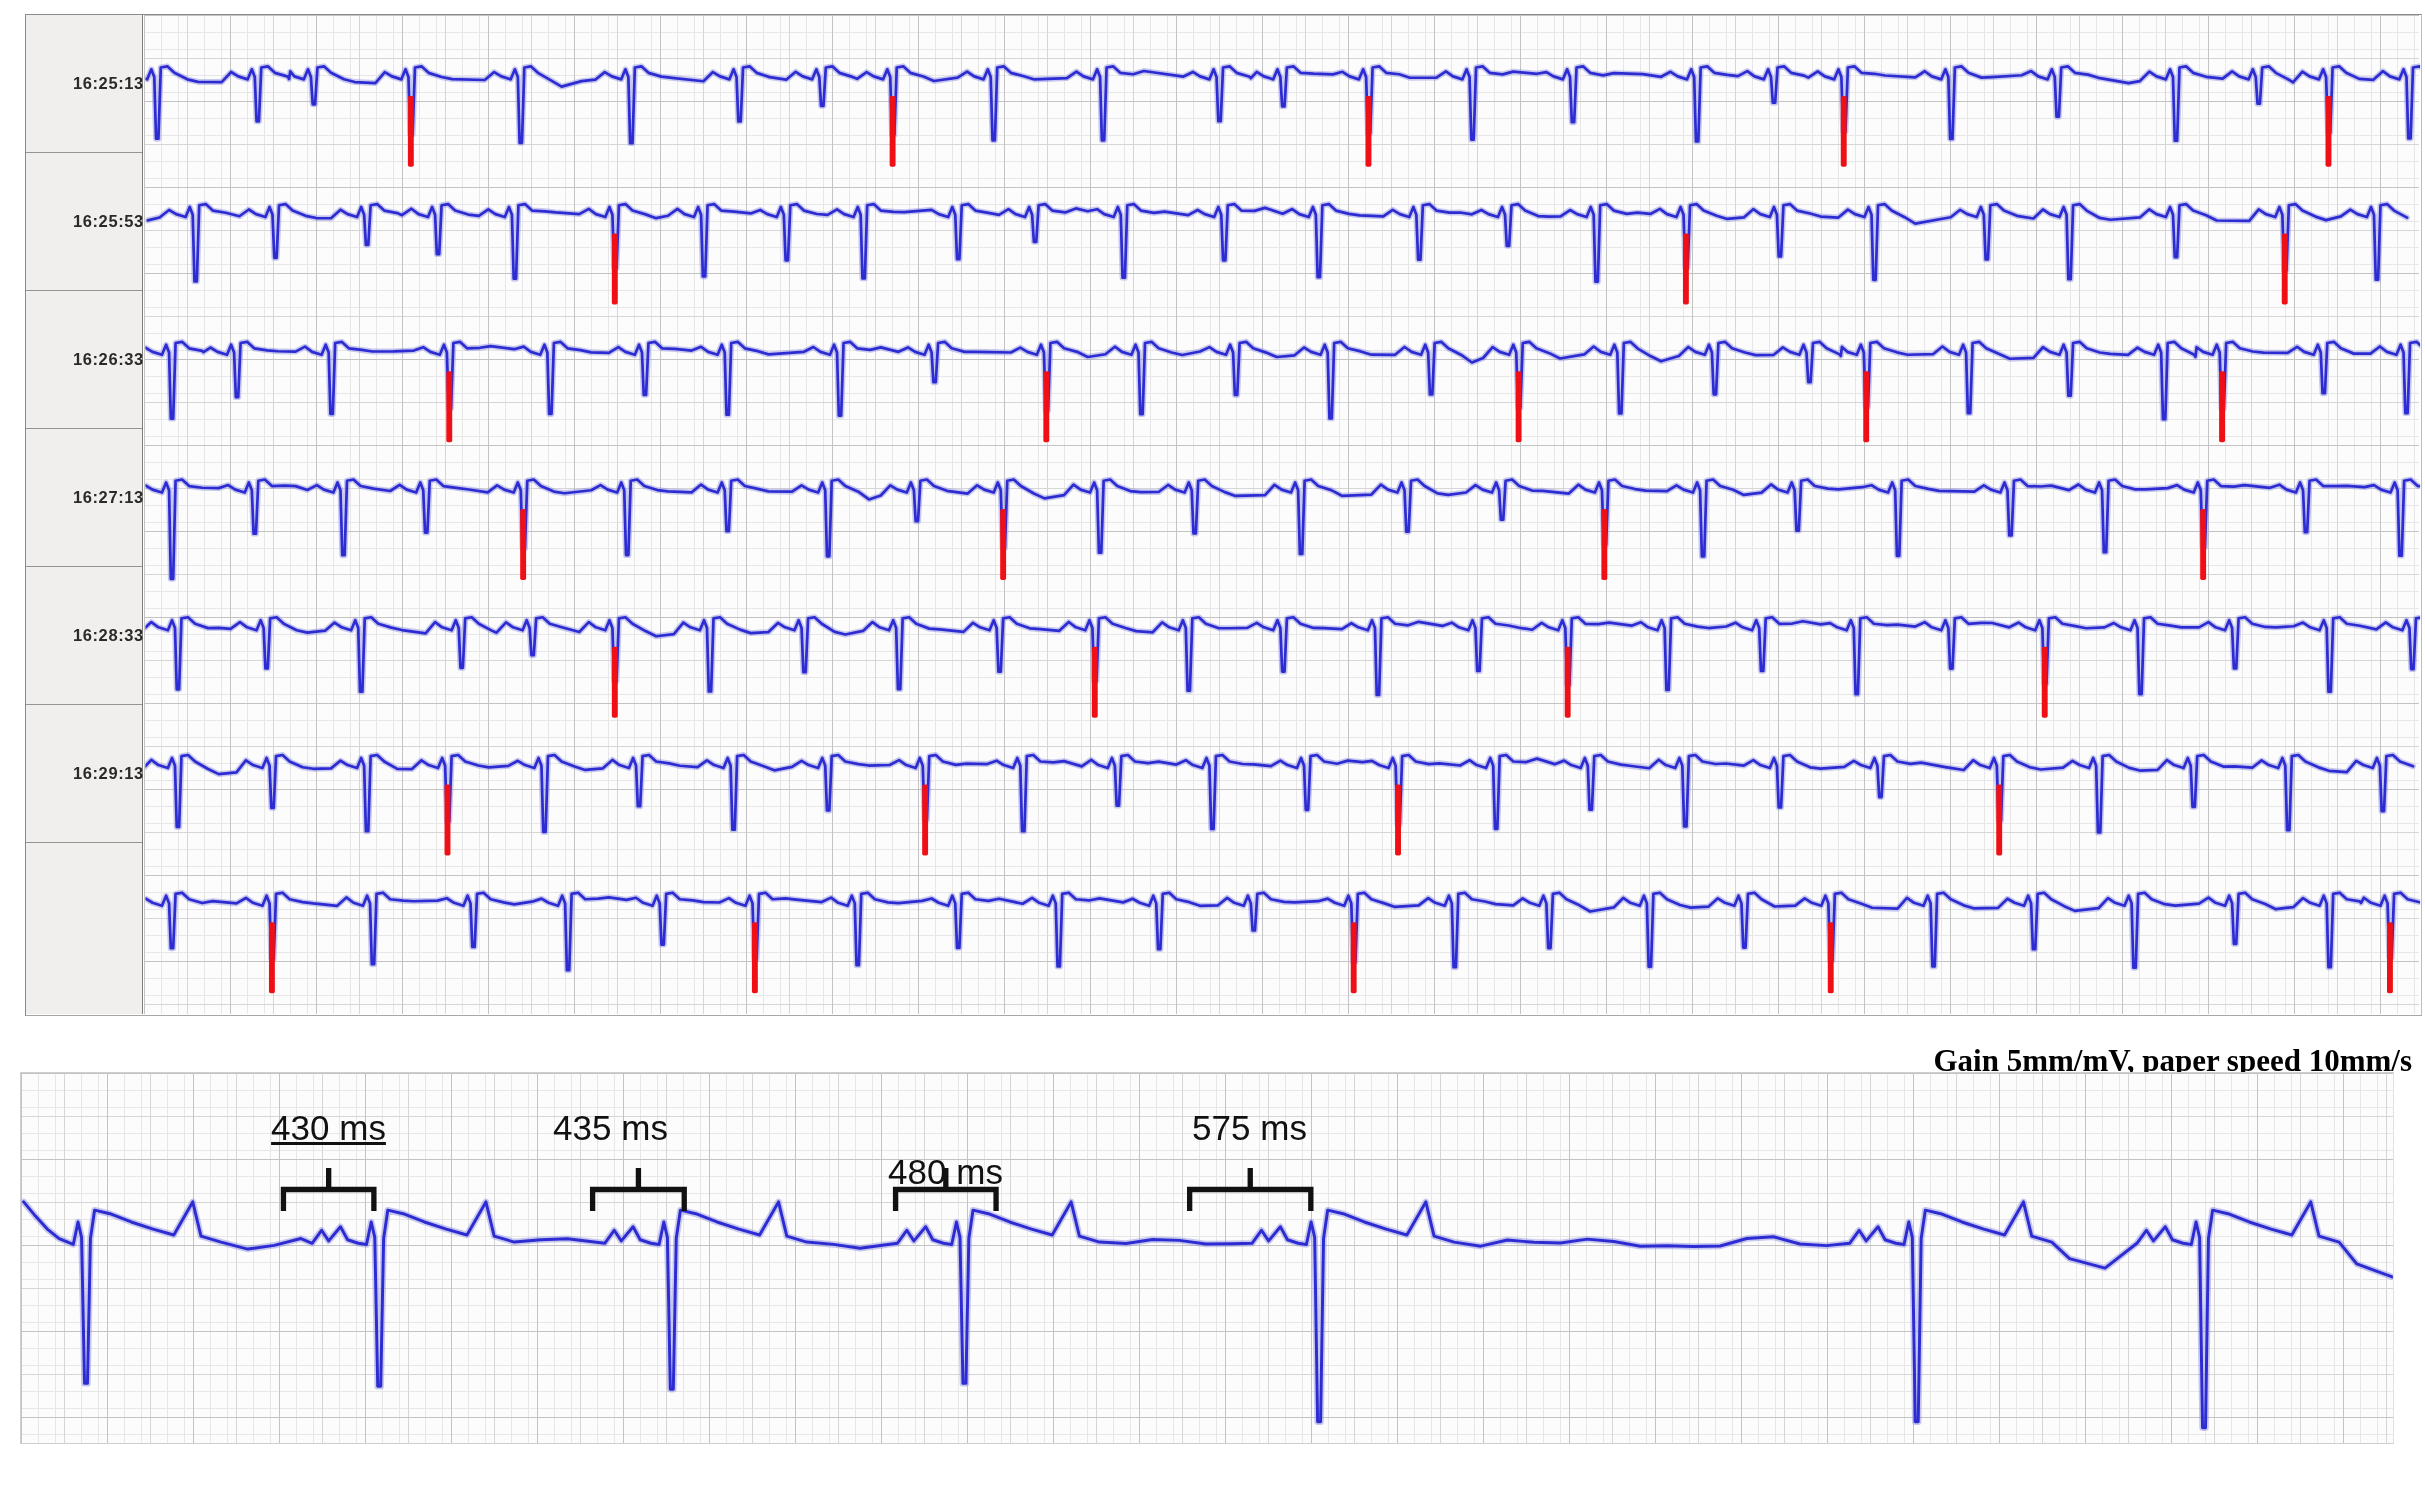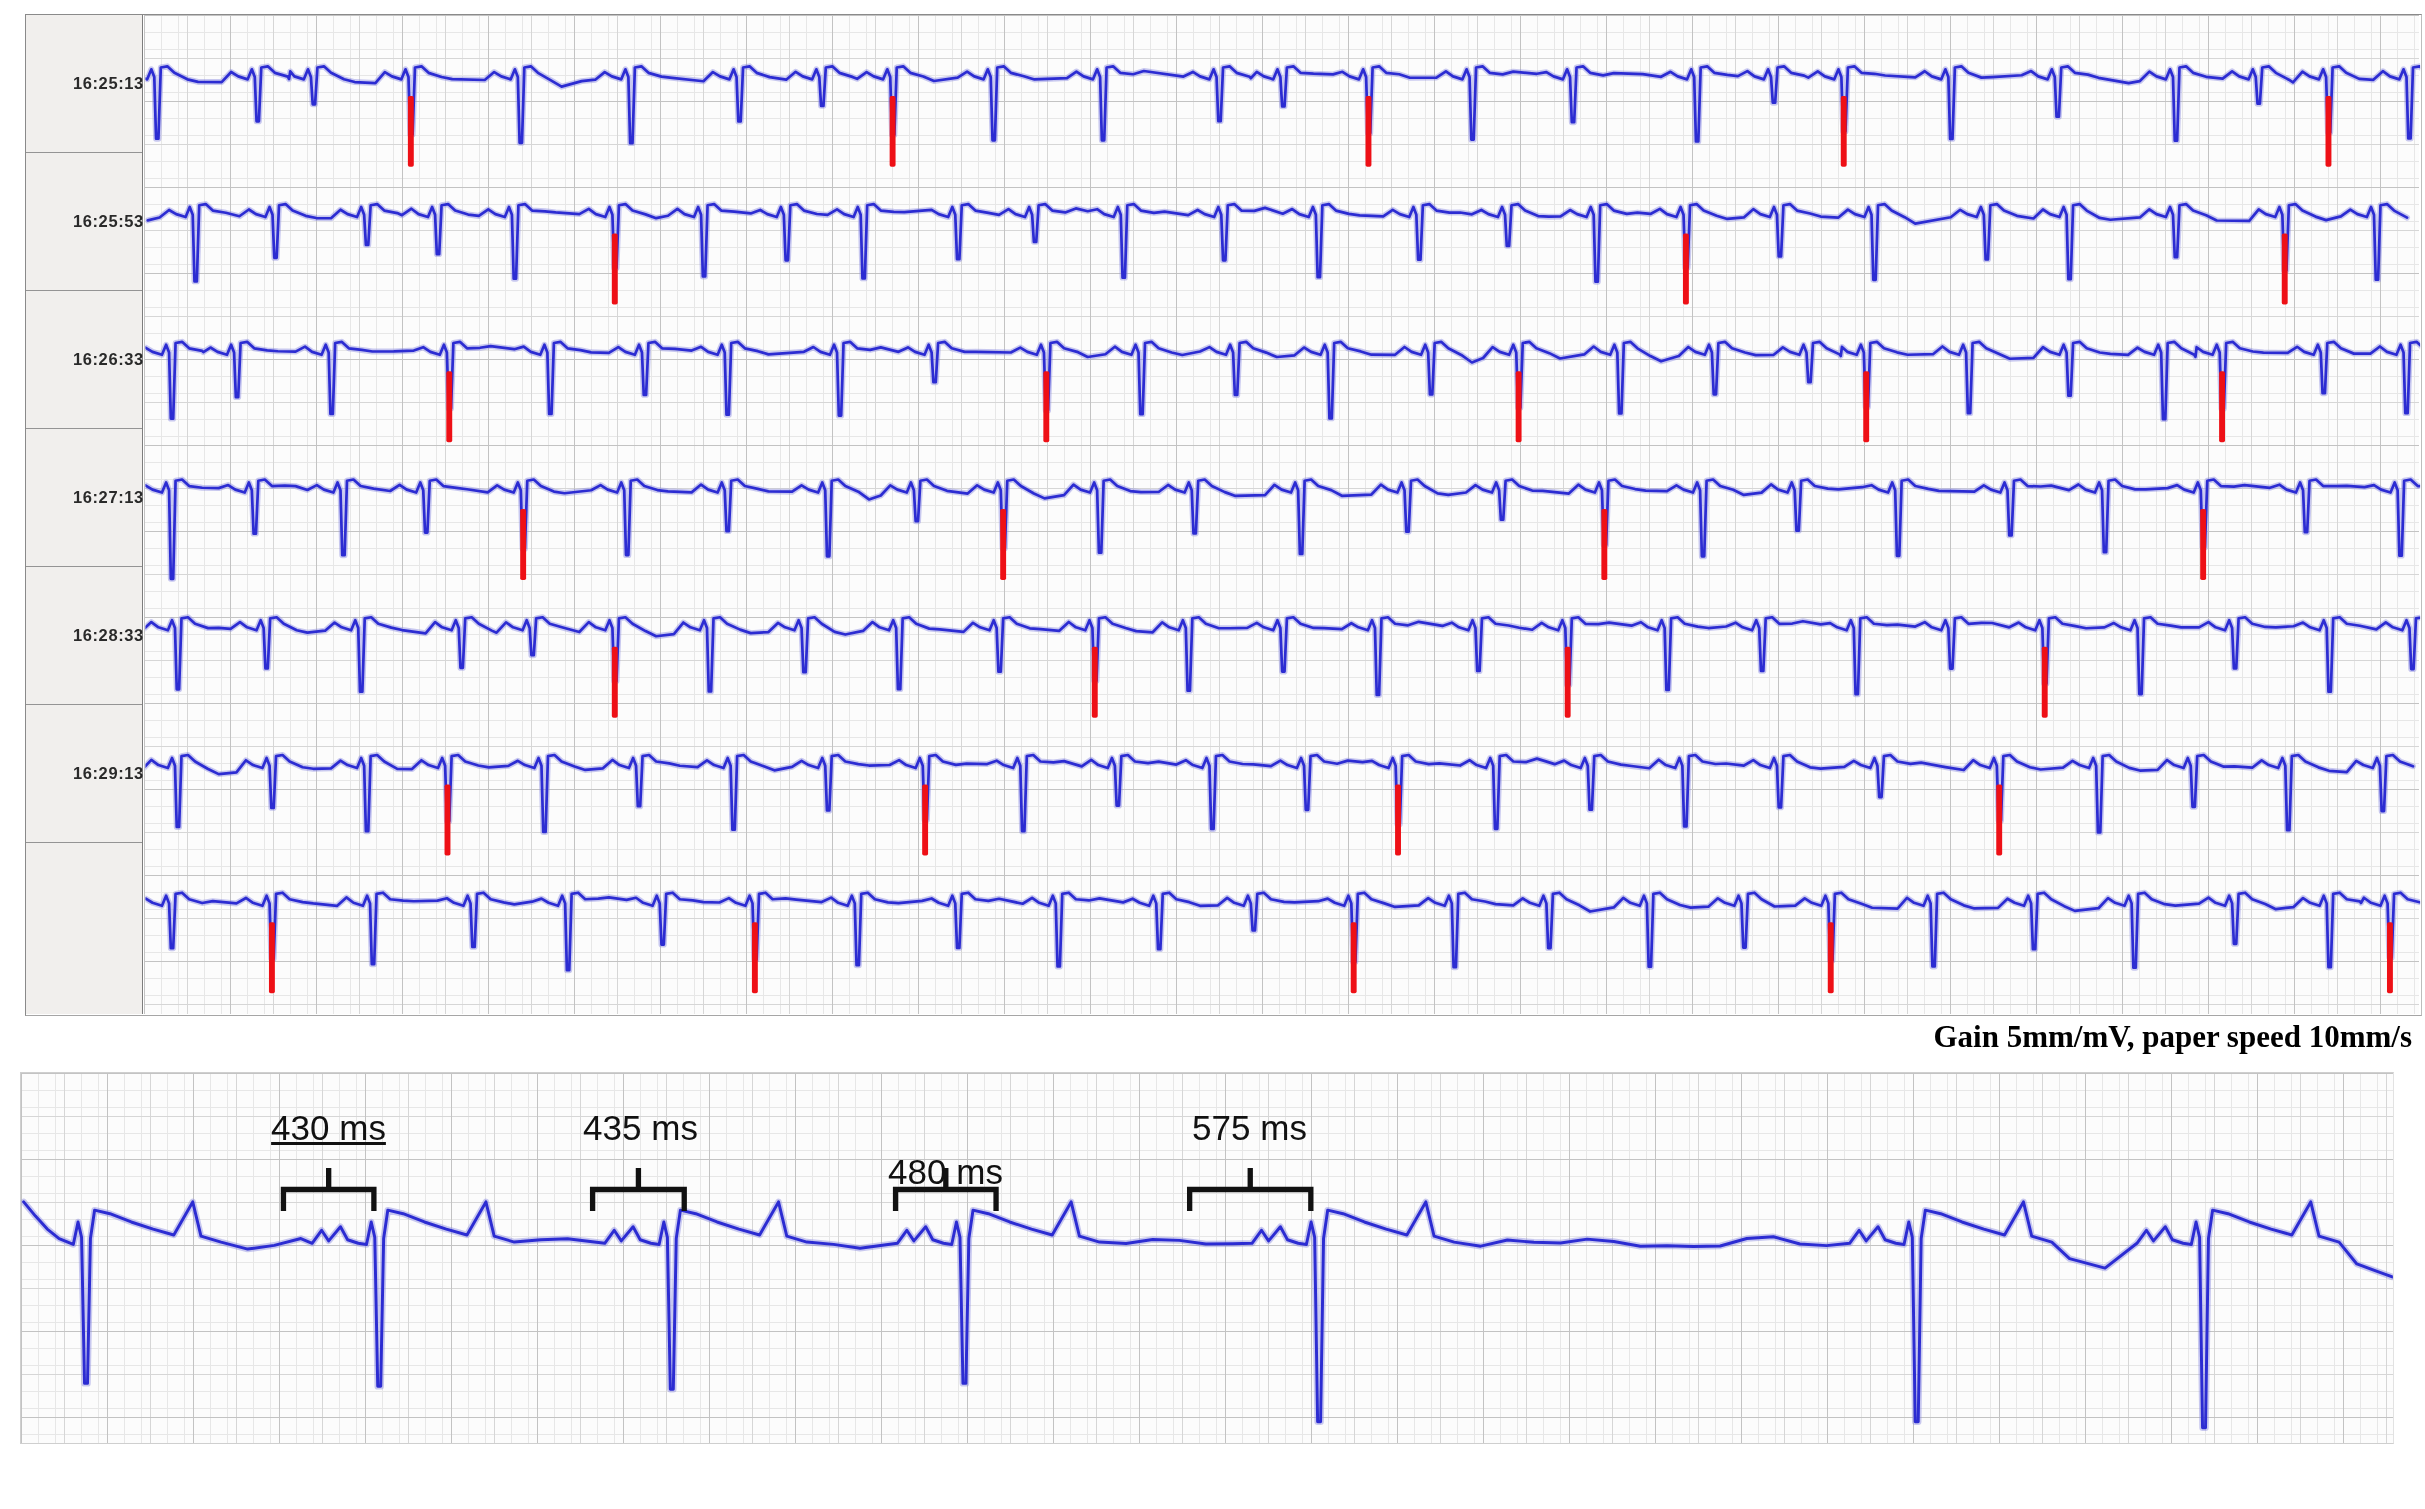--- a/index.html
+++ b/index.html
@@ -28,21 +28,21 @@
   
   #time-col{position:absolute;left:0;top:0;width:116px;height:999px;
             background:#f1efed;border-right:1.8px solid #7d7d7d;}
   .time-cell{box-sizing:border-box;height:138px;border-bottom:1.8px solid #949494;
              display:flex;align-items:center;justify-content:center;}
   .time-cell.partial{height:35px;border-bottom:none;}
   .time-label{font-size:16.5px;font-weight:700;color:#2a2a2a;letter-spacing:0.6px;margin-left:48px;}
 
   
   .gain-caption{position:absolute;font-family:"Liberation Serif",serif;font-weight:700;
-                color:#000;font-size:31px;white-space:nowrap;}
+                color:#000;font-size:31px;white-space:nowrap;margin-top:24px;}
   #caption-top{right:14px;top:1019px;}
   #caption-bottom{right:22.5px;top:1448px;}
 
   
   .interval-label{position:absolute;width:177px;text-align:center;font-size:35px;
                   color:#111;top:1108px;white-space:nowrap;}
 
   #trace-svg{position:absolute;left:0;top:0;}
 </style>
 </head>
@@ -80,21 +80,21 @@
 
   <div id="caption-top" class="gain-caption">Gain 5mm/mV, paper speed 10mm/s</div>
 
   <div id="bottom-panel" class="panel">
     <div id="bottom-grid" class="ecg-grid"></div>
   </div>
 
   <div>
 
   <div class="interval-label" style="left: 240px; text-decoration: underline;">430 ms</div>
-      <div class="interval-label" style="left: 552px;">435 ms</div>
+      <div class="interval-label" style="left: 522px;">435 ms</div>
       <div class="interval-label" style="left: 857px; margin-top: 44px;">480 ms</div>
       <div class="interval-label" style="left: 1161px;">575 ms</div>
     </div>
 
 
   <svg id="trace-svg" width="2426" height="1510" viewBox="0 0 4104 2554">
       <defs>
         <clipPath id="clipTop">
           <rect x="246" y="26" width="3848" height="1688"></rect>
         </clipPath>

